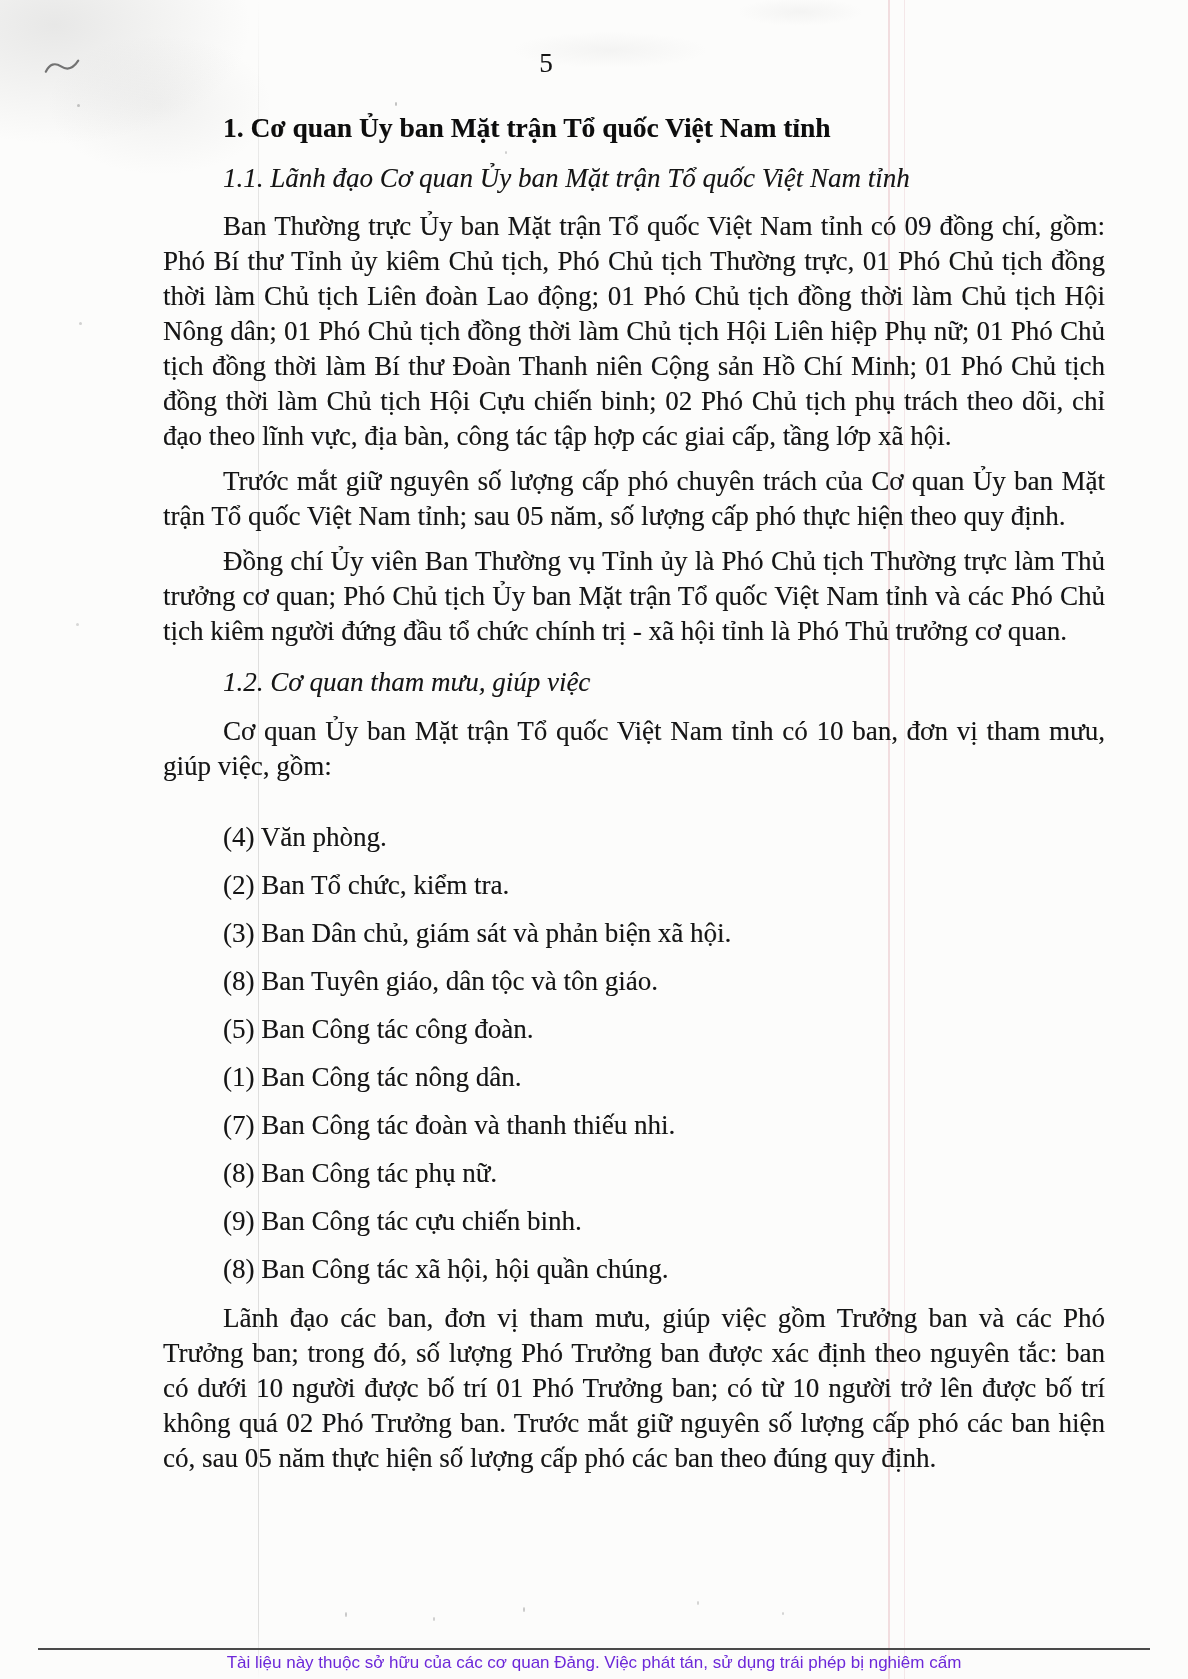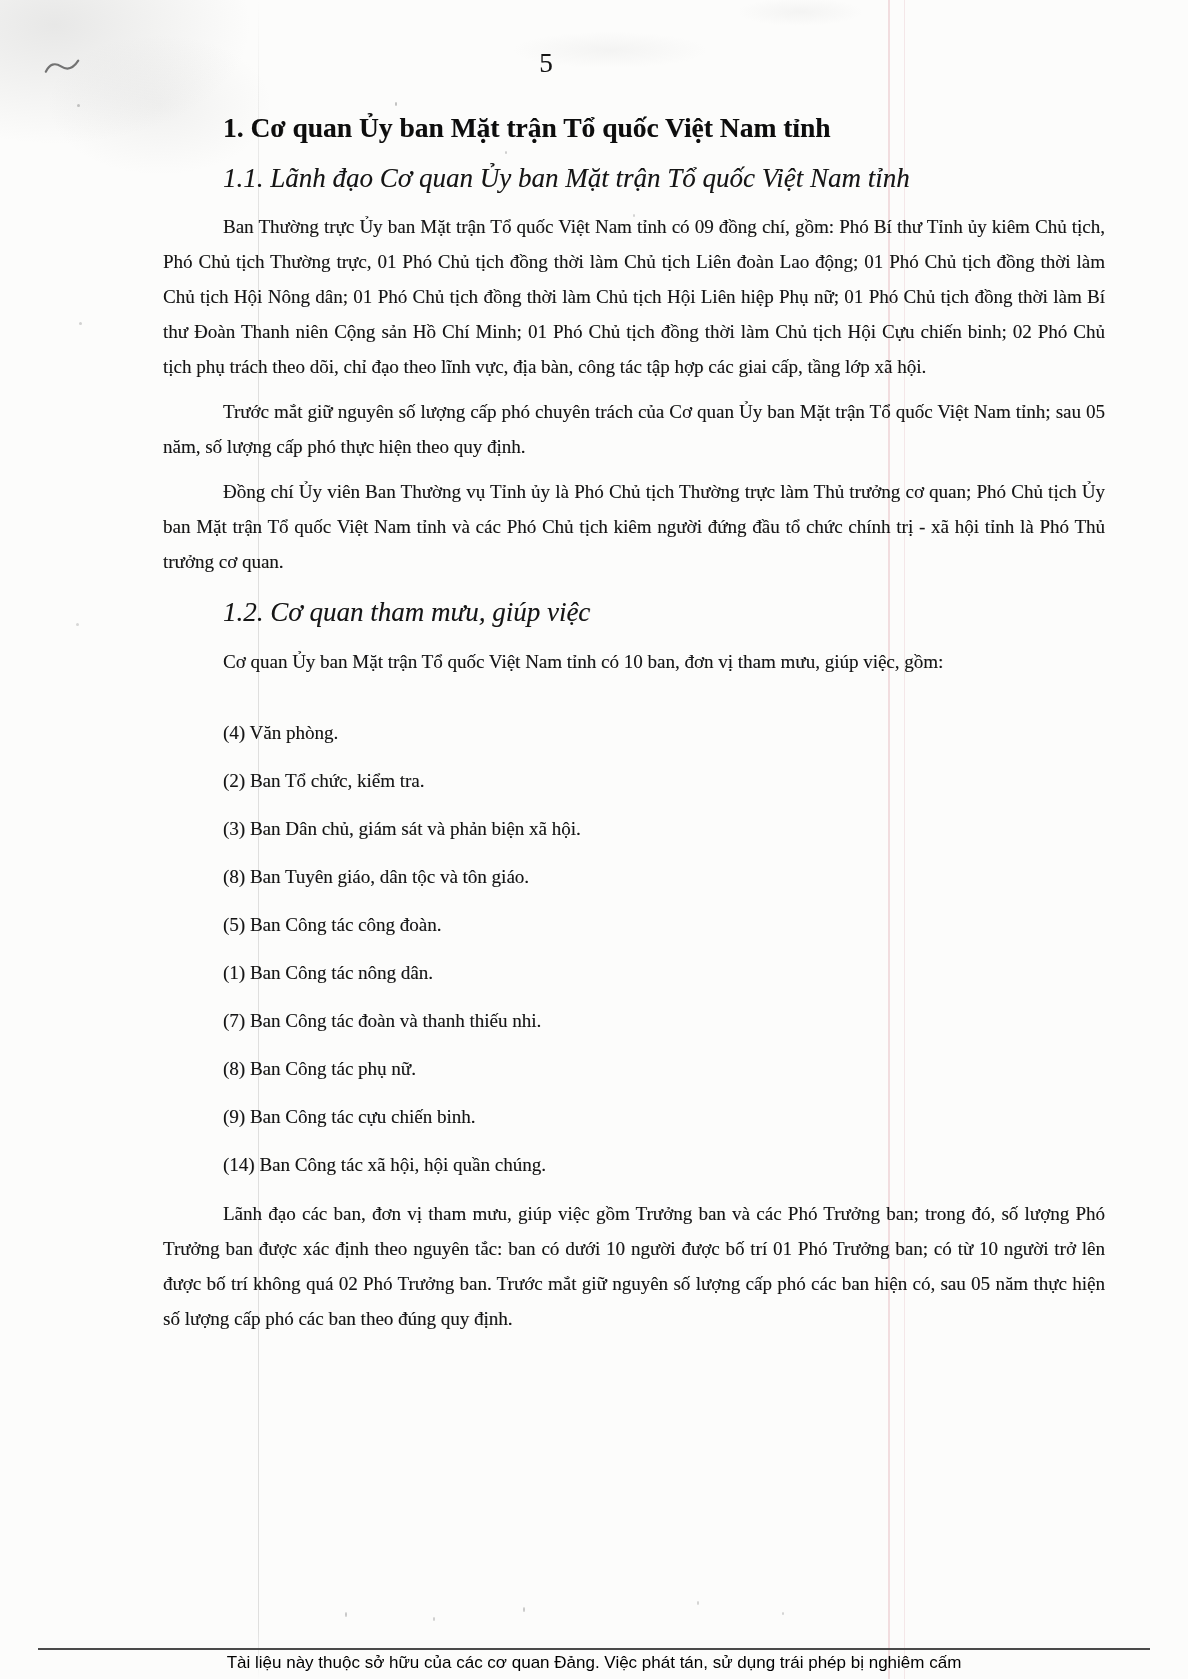--- a/index.html
+++ b/index.html
@@ -51,40 +51,40 @@
   .content h1 {
     margin:0; font-size:27.5px; line-height:35px; font-weight:bold;
     text-indent:60px; color:#0d0d0d;
   }
   .content h2 {
     margin:16px 0 0 0; font-size:27px; line-height:35px;
     font-weight:normal; font-style:italic; text-indent:60px;
   }
   .content p {
     margin:10px 0 0 0;
-    font-size:19px; line-height:35px;
+    font-size:27px; line-height:35px;
     text-align:justify; text-indent:60px;
   }
   .content p.first-para { margin-top:13px; }
   .content p.intro { margin-top:14px; }
   .content p.dept {
     margin:0 0 13px 0; text-align:left;
   }
   .content .dept-list { margin-top:36px; }
   .content p.closing { margin-top:14px; }
 
   .footer-rule {
     position:absolute; left:38px; right:38px; top:1648px;
     border-top:2px solid #4a4a4a;
   }
   .footer-text {
     position:absolute; top:1653px; left:0; width:100%;
     text-align:center;
     font-family:"Liberation Sans", sans-serif;
-    font-size:17px; color:#000000;
+    font-size:17px; color:#6d28d9;
   }
 </style>
 </head>
 <body>
 
 <div class="scan-bg"></div>
 <div class="fold-line"></div>
 <div class="pink-line-1"></div>
 <div class="pink-line-2"></div>
 
@@ -122,20 +122,20 @@
   <div class="dept-list">
     <p class="dept">(4) Văn phòng.</p>
     <p class="dept">(2) Ban Tổ chức, kiểm tra.</p>
     <p class="dept">(3) Ban Dân chủ, giám sát và phản biện xã hội.</p>
     <p class="dept">(8) Ban Tuyên giáo, dân tộc và tôn giáo.</p>
     <p class="dept">(5) Ban Công tác công đoàn.</p>
     <p class="dept">(1) Ban Công tác nông dân.</p>
     <p class="dept">(7) Ban Công tác đoàn và thanh thiếu nhi.</p>
     <p class="dept">(8) Ban Công tác phụ nữ.</p>
     <p class="dept">(9) Ban Công tác cựu chiến binh.</p>
-    <p class="dept">(14) Ban Công tác xã hội, hội quần chúng.</p>
+    <p class="dept">(8) Ban Công tác xã hội, hội quần chúng.</p>
   </div>
 
   <p class="closing">Lãnh đạo các ban, đơn vị tham mưu, giúp việc gồm Trưởng ban và các Phó Trưởng ban; trong đó, số lượng Phó Trưởng ban được xác định theo nguyên tắc: ban có dưới 10 người được bố trí 01 Phó Trưởng ban; có từ 10 người trở lên được bố trí không quá 02 Phó Trưởng ban. Trước mắt giữ nguyên số lượng cấp phó các ban hiện có, sau 05 năm thực hiện số lượng cấp phó các ban theo đúng quy định.</p>
 </div>
 
 <div class="footer-rule"></div>
 <div class="footer-text">Tài liệu này thuộc sở hữu của các cơ quan Đảng. Việc phát tán, sử dụng trái phép bị nghiêm cấm</div>
 
 </body></html>

